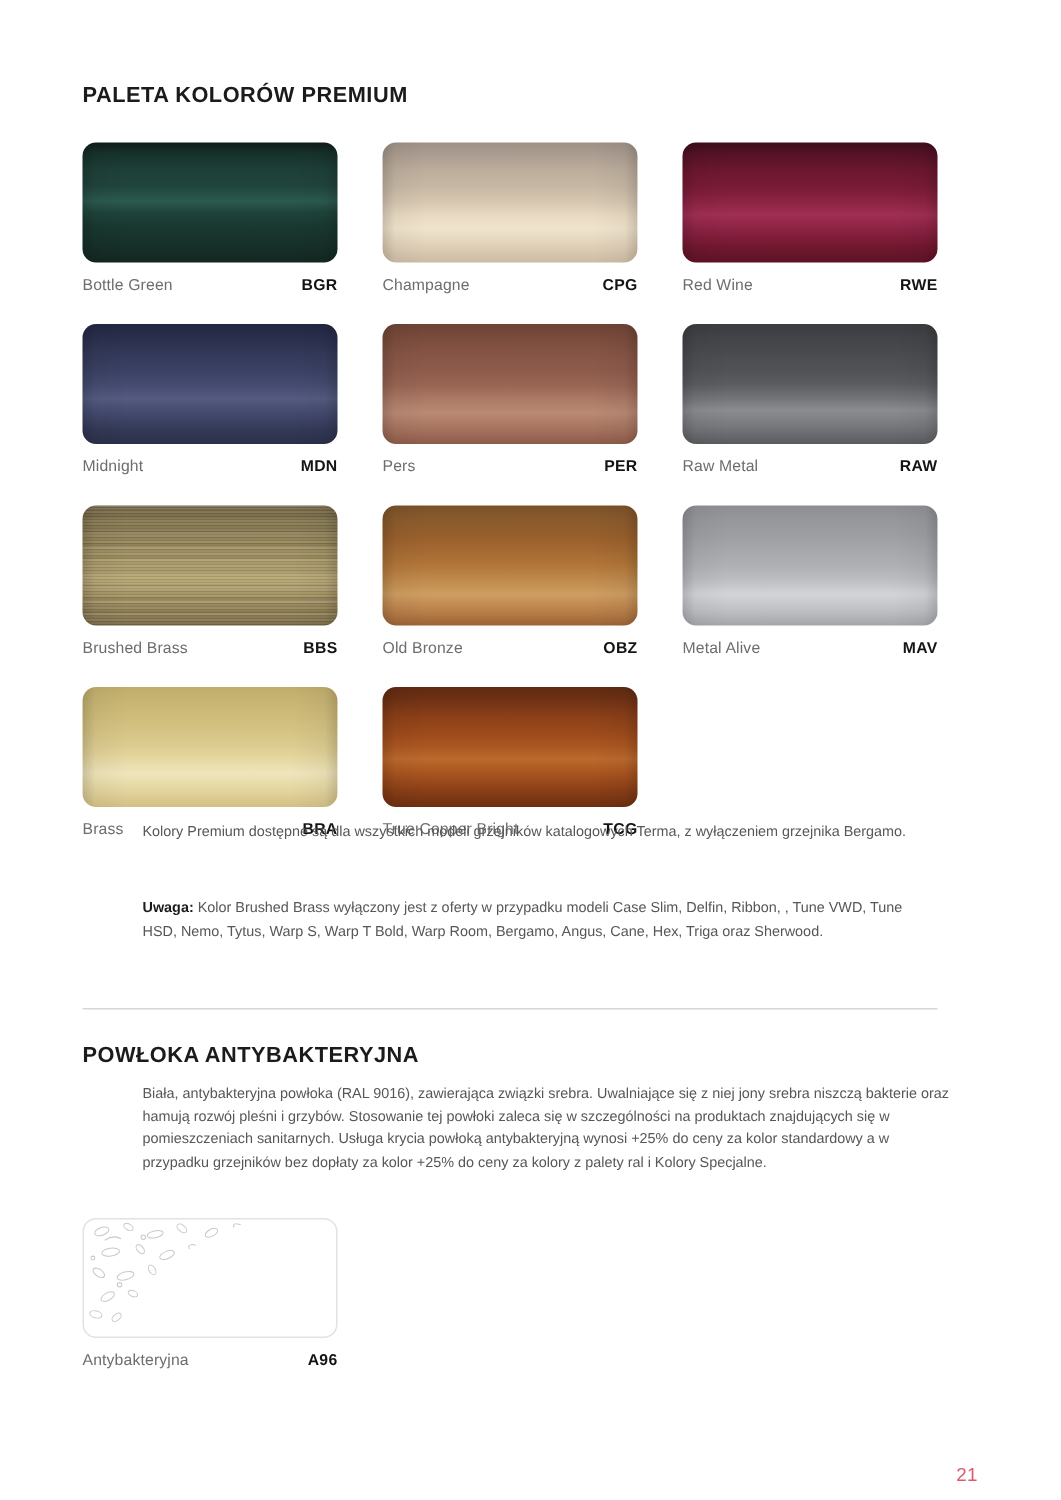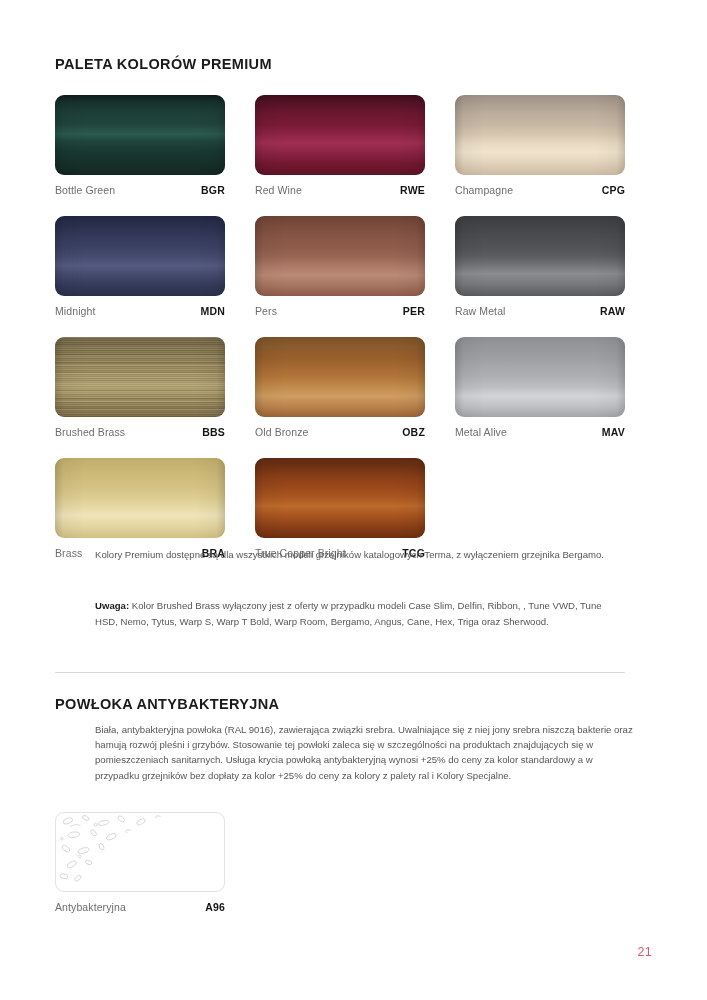--- a/index.html
+++ b/index.html
@@ -213,21 +213,21 @@
     position: absolute;
     left: 55px;
     top: 812px;
     width: 162px;
   }
 
   
   .page-number {
     position: absolute;
     right: 55px;
-    top: 945px;
+    top: 976px;
     font-size: 12.5px;
     color: #e0576b;
     font-weight: normal;
     letter-spacing: 0.3px;
     margin-left: 44px;
   }
 </style>
 </head>
 <body>
 
@@ -239,35 +239,35 @@
       <div class="swatch-cell">
         <div class="chip f-bottle-green">
           <div class="tex tex-sheen"></div>
         </div>
         <div class="chip-label">
           <span class="chip-name">Bottle Green</span>
           <span class="chip-code">BGR</span>
         </div>
       </div>
       <div class="swatch-cell">
+        <div class="chip f-champagne">
+          <div class="tex tex-sheen"></div>
+        </div>
+        <div class="chip-label">
+          <span class="chip-name">Champagne</span>
+          <span class="chip-code">CPG</span>
+        </div>
+      </div>
+      <div class="swatch-cell">
         <div class="chip f-red-wine">
           <div class="tex tex-sheen"></div>
         </div>
         <div class="chip-label">
           <span class="chip-name">Red Wine</span>
           <span class="chip-code">RWE</span>
-        </div>
-      </div>
-      <div class="swatch-cell">
-        <div class="chip f-champagne">
-          <div class="tex tex-sheen"></div>
-        </div>
-        <div class="chip-label">
-          <span class="chip-name">Champagne</span>
-          <span class="chip-code">CPG</span>
         </div>
       </div>
       <div class="swatch-cell">
         <div class="chip f-midnight">
           <div class="tex tex-sheen"></div>
         </div>
         <div class="chip-label">
           <span class="chip-name">Midnight</span>
           <span class="chip-code">MDN</span>
         </div>

